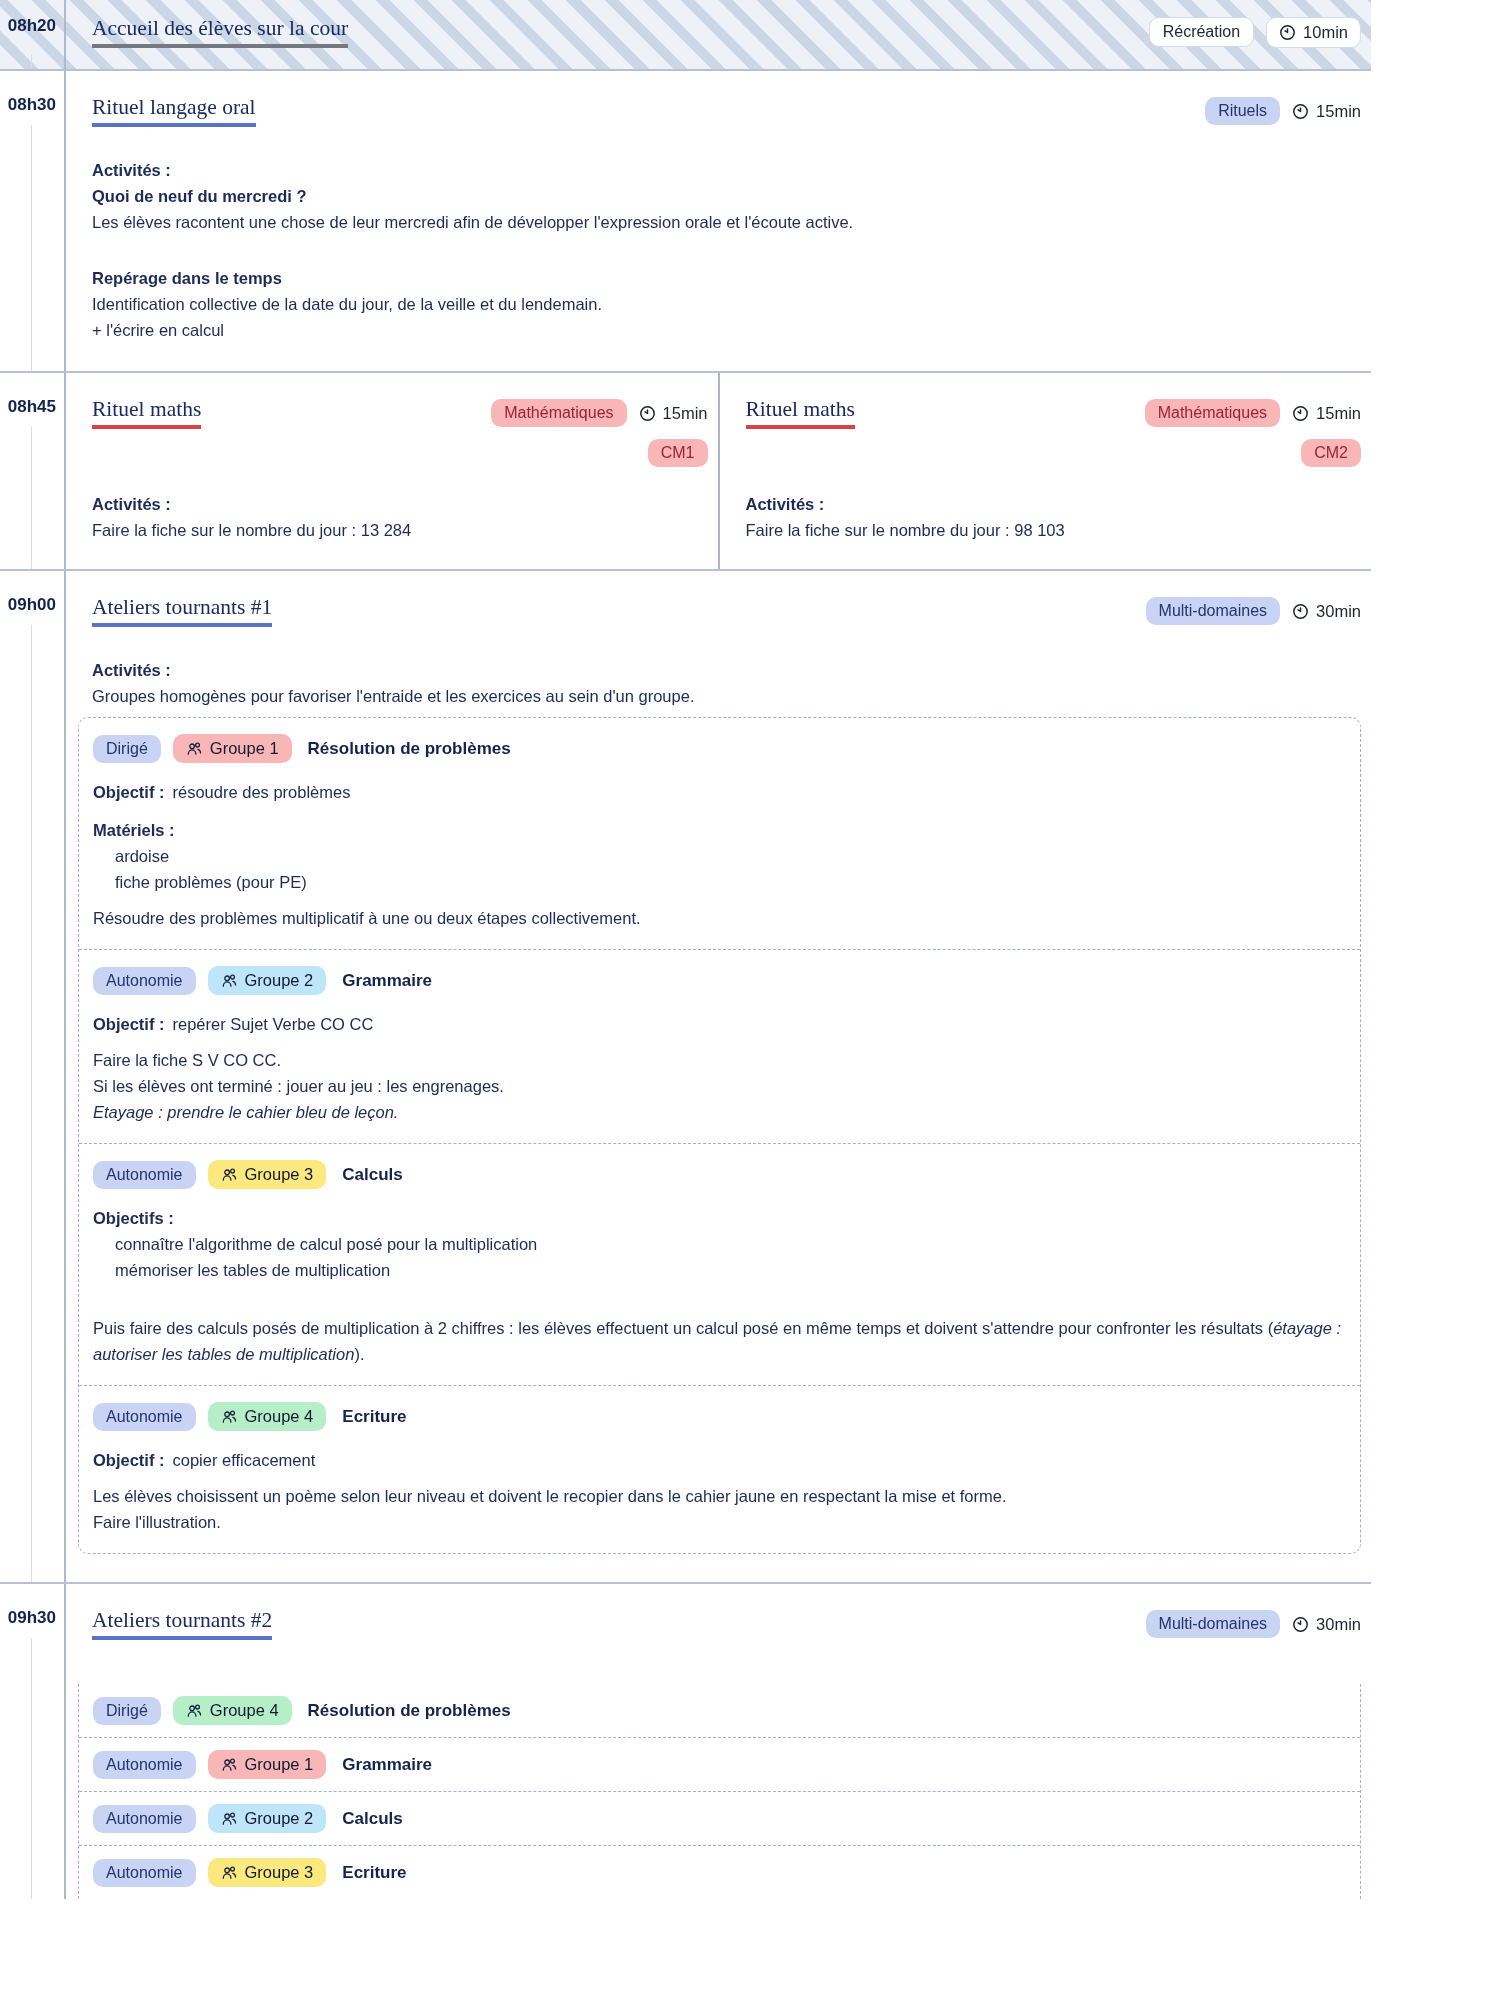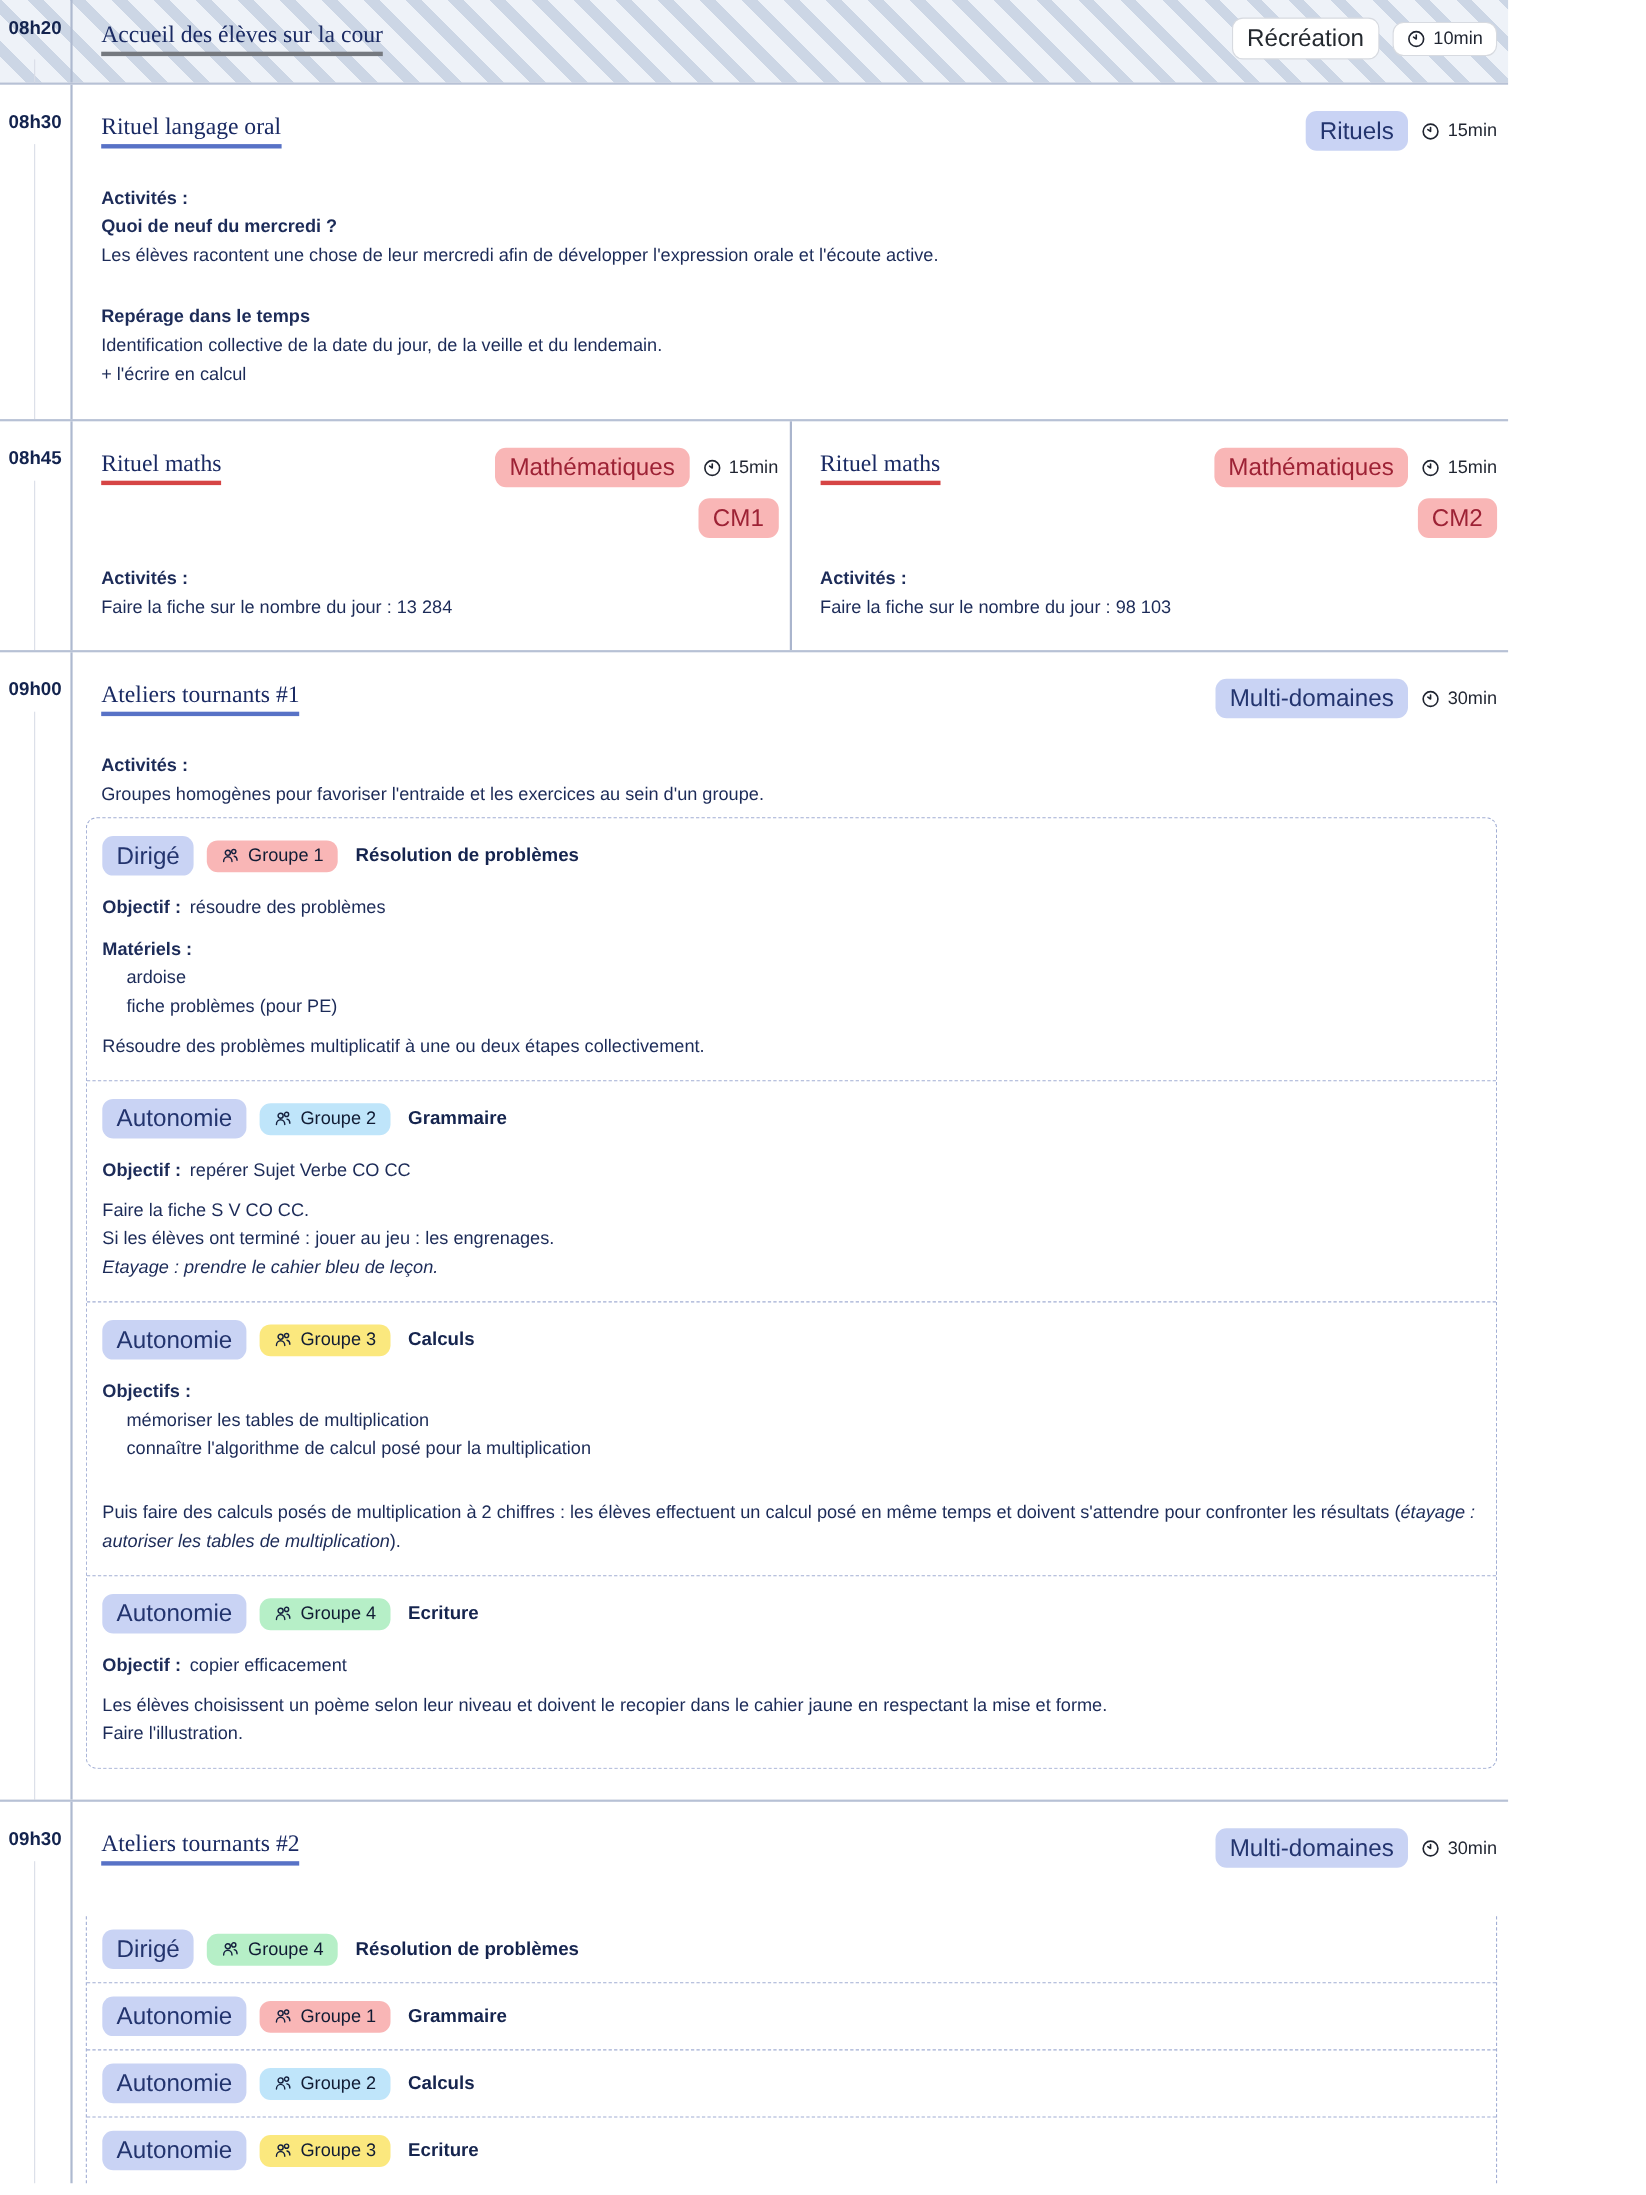--- a/index.html
+++ b/index.html
@@ -11,21 +11,21 @@
   .gutter.pt16{padding-top:16px;}
   .time{font-size:17px;font-weight:bold;color:#13234e;}
   .tick{position:absolute;left:31px;top:54px;bottom:0;width:1px;background:#d9dde7;}
   .content{flex:1;min-width:0;box-sizing:border-box;padding:0 10px 0 12px;}
   .trow{display:flex;align-items:center;margin-left:14px;padding-top:24px;gap:12px;}
   .trow.pt16{padding-top:16px;padding-bottom:21px;justify-content:space-between;}
   .spacer{flex:1;}
   .title{font-family:"Liberation Serif",serif;font-size:21.5px;color:#1a2a63;border-bottom:4px solid #5872c6;padding-bottom:3px;cursor:pointer;}
   .u-gray{border-bottom-color:#75797f;}
   .u-red{border-bottom-color:#d64545;}
-  .pill{border-radius:10px;padding:5px 13px;font-size:22px;white-space:nowrap;display:inline-block;}
+  .pill{border-radius:10px;padding:5px 13px;font-size:16px;white-space:nowrap;display:inline-block;}
   .pill.lav{background:#c9d3f4;color:#23346e;}
   .pill.pinkdom{background:#f9b6b6;color:#9d2235;}
   .pill.white{background:#fff;border:1px solid #d7dae0;color:#24292f;}
   .dur{display:inline-flex;align-items:center;gap:7px;color:#1f2430;font-size:16.5px;white-space:nowrap;}
   .dur.boxed{background:#fff;border:1px solid #d7dae0;border-radius:10px;padding:5px 12px;}
   .levelrow{display:flex;justify-content:flex-end;margin-top:10px;}
   .act{margin:30px 0 0 14px;line-height:26px;font-size:16.5px;}
   .act .b{font-weight:bold;}
   .b{font-weight:bold;}
   .it{font-style:italic;}
@@ -235,22 +235,22 @@
                   <path d="M2.3 13.2c0-2.6 1.9-4.3 3.8-4.3s3.8 1.7 3.8 4.3"></path>
                   <circle cx="11.5" cy="4.1" r="1.9"></circle>
                   <path d="M11.9 8.4c1.6 0.3 2.6 1.9 2.6 3.7"></path>
                 </svg>
 <span>Groupe 3</span>
               </span>
             <span class="subject">Calculs</span>
           </div>
           <div class="gbody">
             <div class="b">Objectifs :</div>
+            <div class="indent">connaître l'algorithme de calcul posé pour la multiplication</div>
             <div class="indent">mémoriser les tables de multiplication</div>
-            <div class="indent">connaître l'algorithme de calcul posé pour la multiplication</div>
             <div class="mt32"><span>Puis faire des calculs posés de multiplication à 2 chiffres : les élèves effectuent un calcul posé en même temps et doivent s'attendre pour confronter les résultats (</span><span class="it">étayage : autoriser les tables de multiplication</span><span>).</span></div>
           </div>
         </div>
 
         <div class="gsec">
           <div class="ghead">
             <span class="pill lav">Autonomie</span>
             <span class="gpill gp4">
   <svg class="icn" width="16" height="16" viewBox="0 0 16 16" fill="none" stroke="#15213f" stroke-width="1.3" stroke-linecap="round" stroke-linejoin="round">
                   <circle cx="6.1" cy="5.3" r="2.3"></circle>

